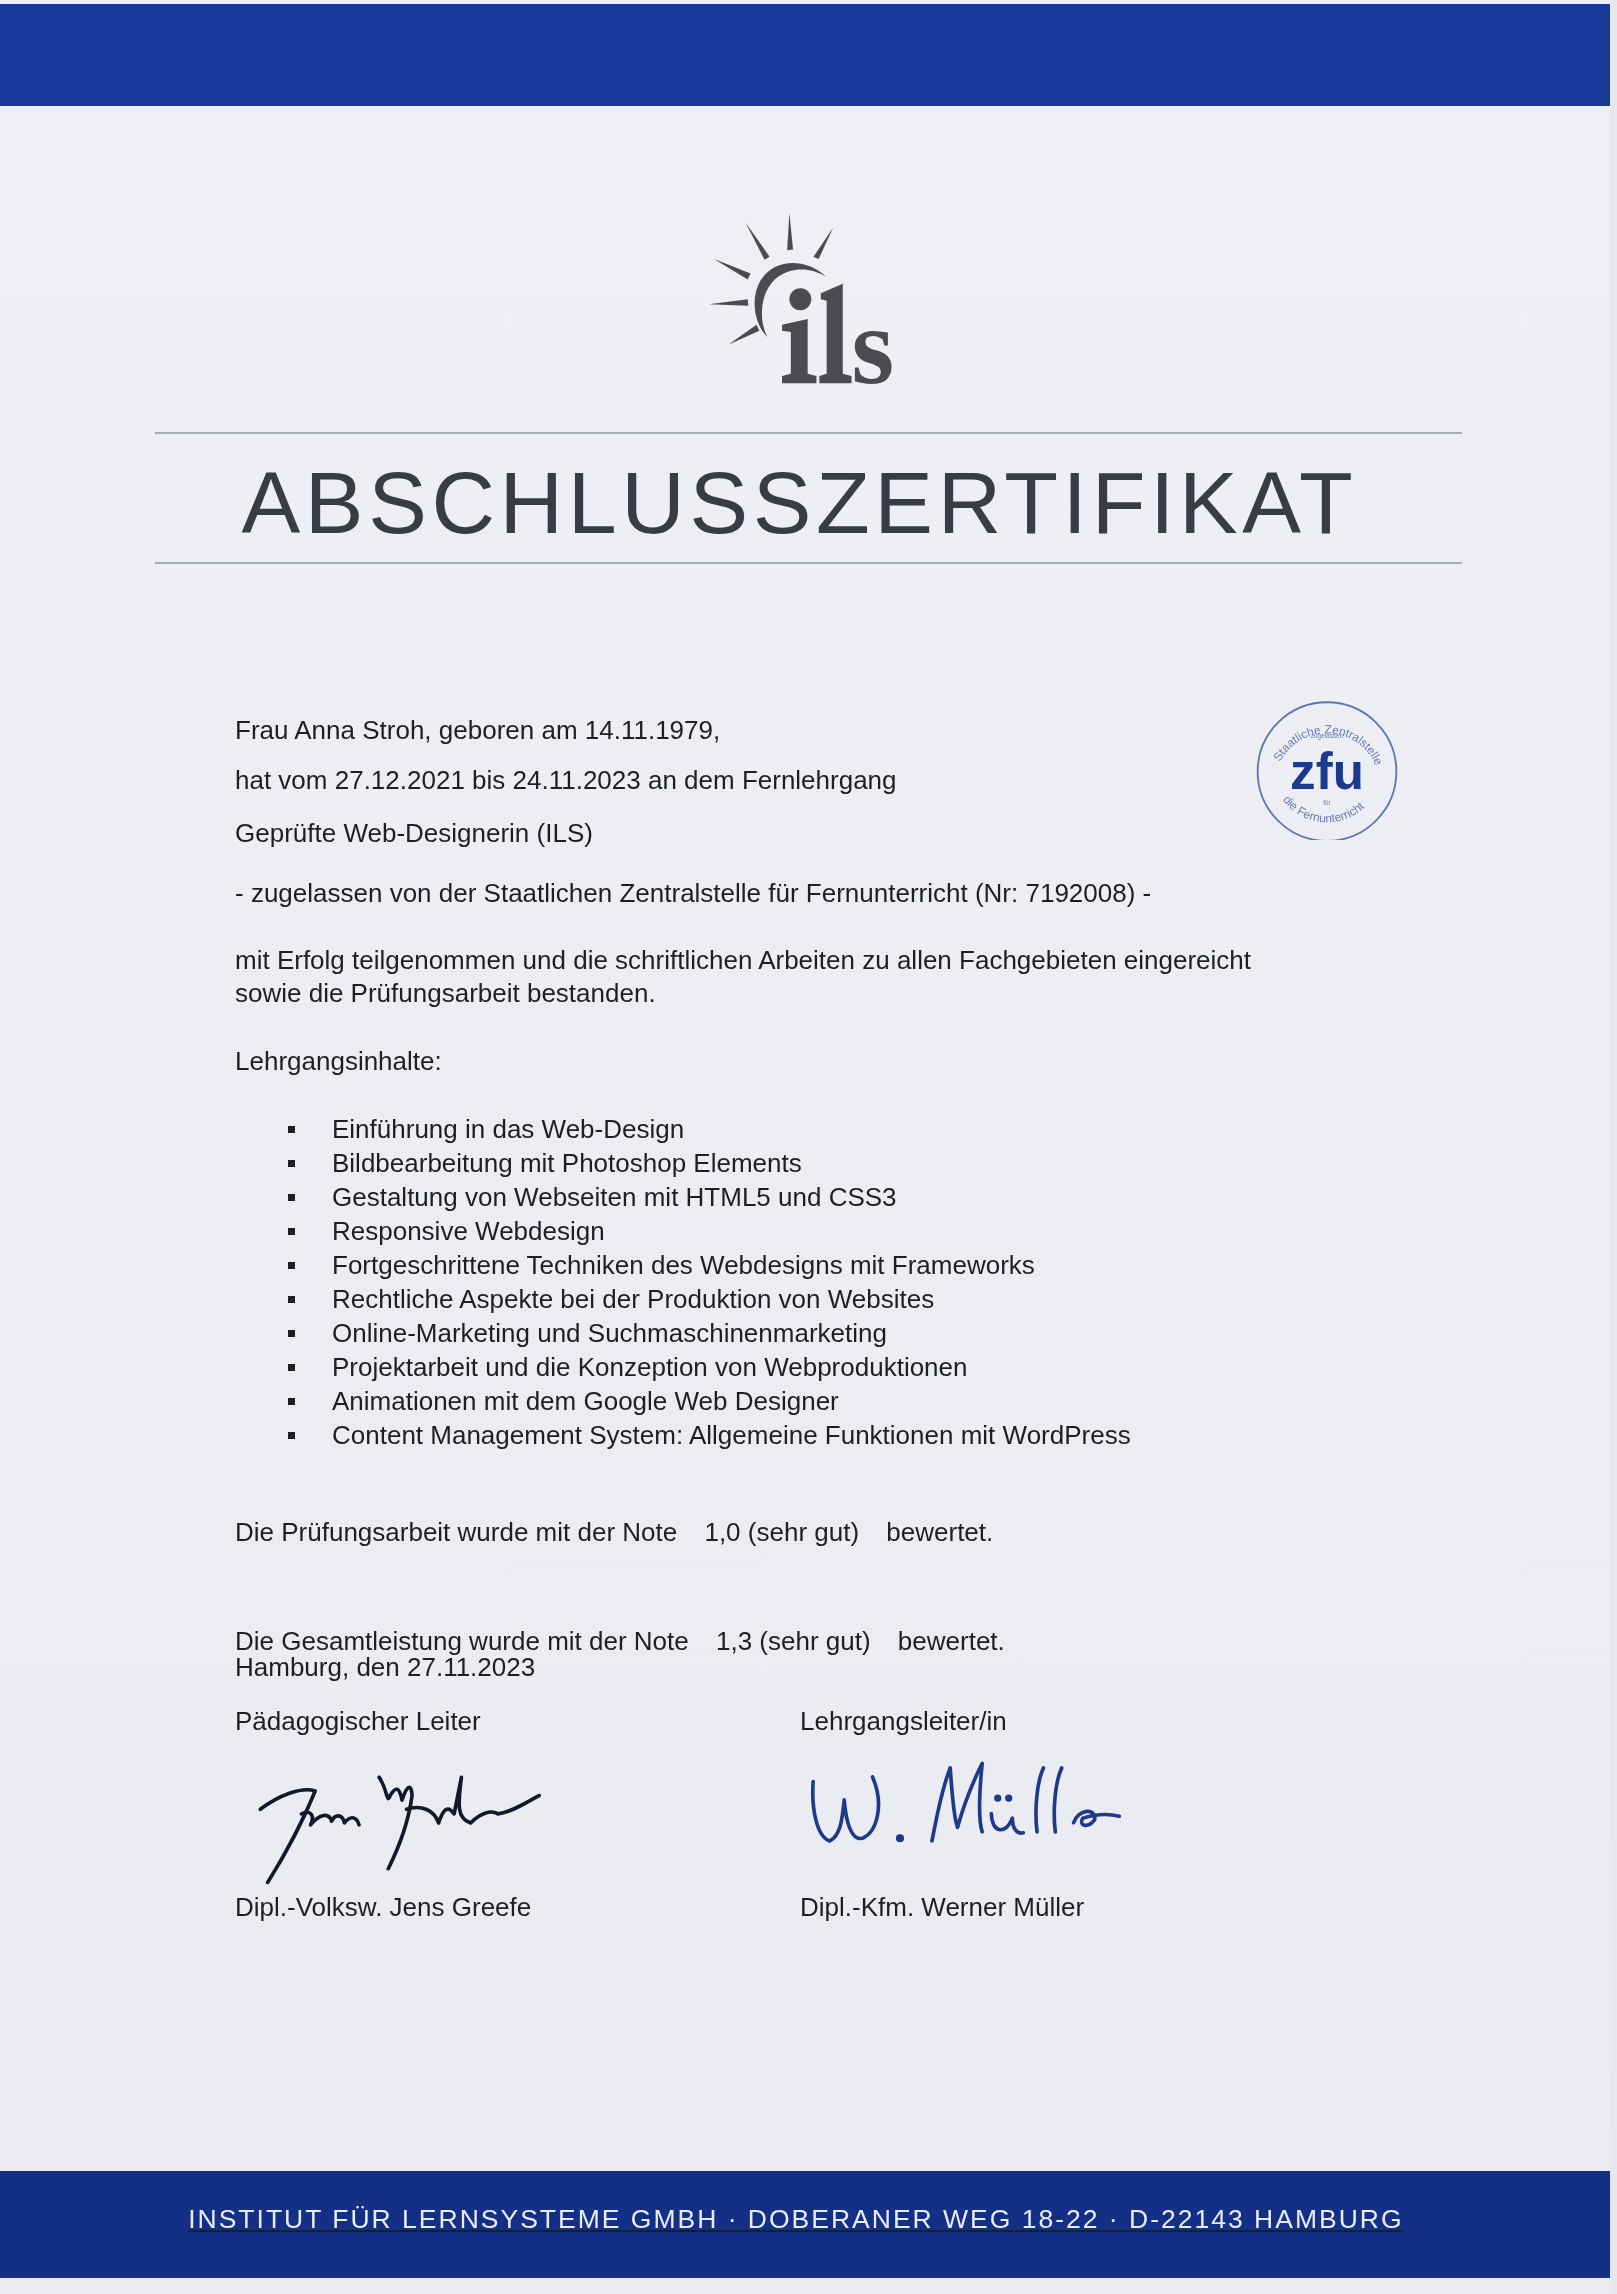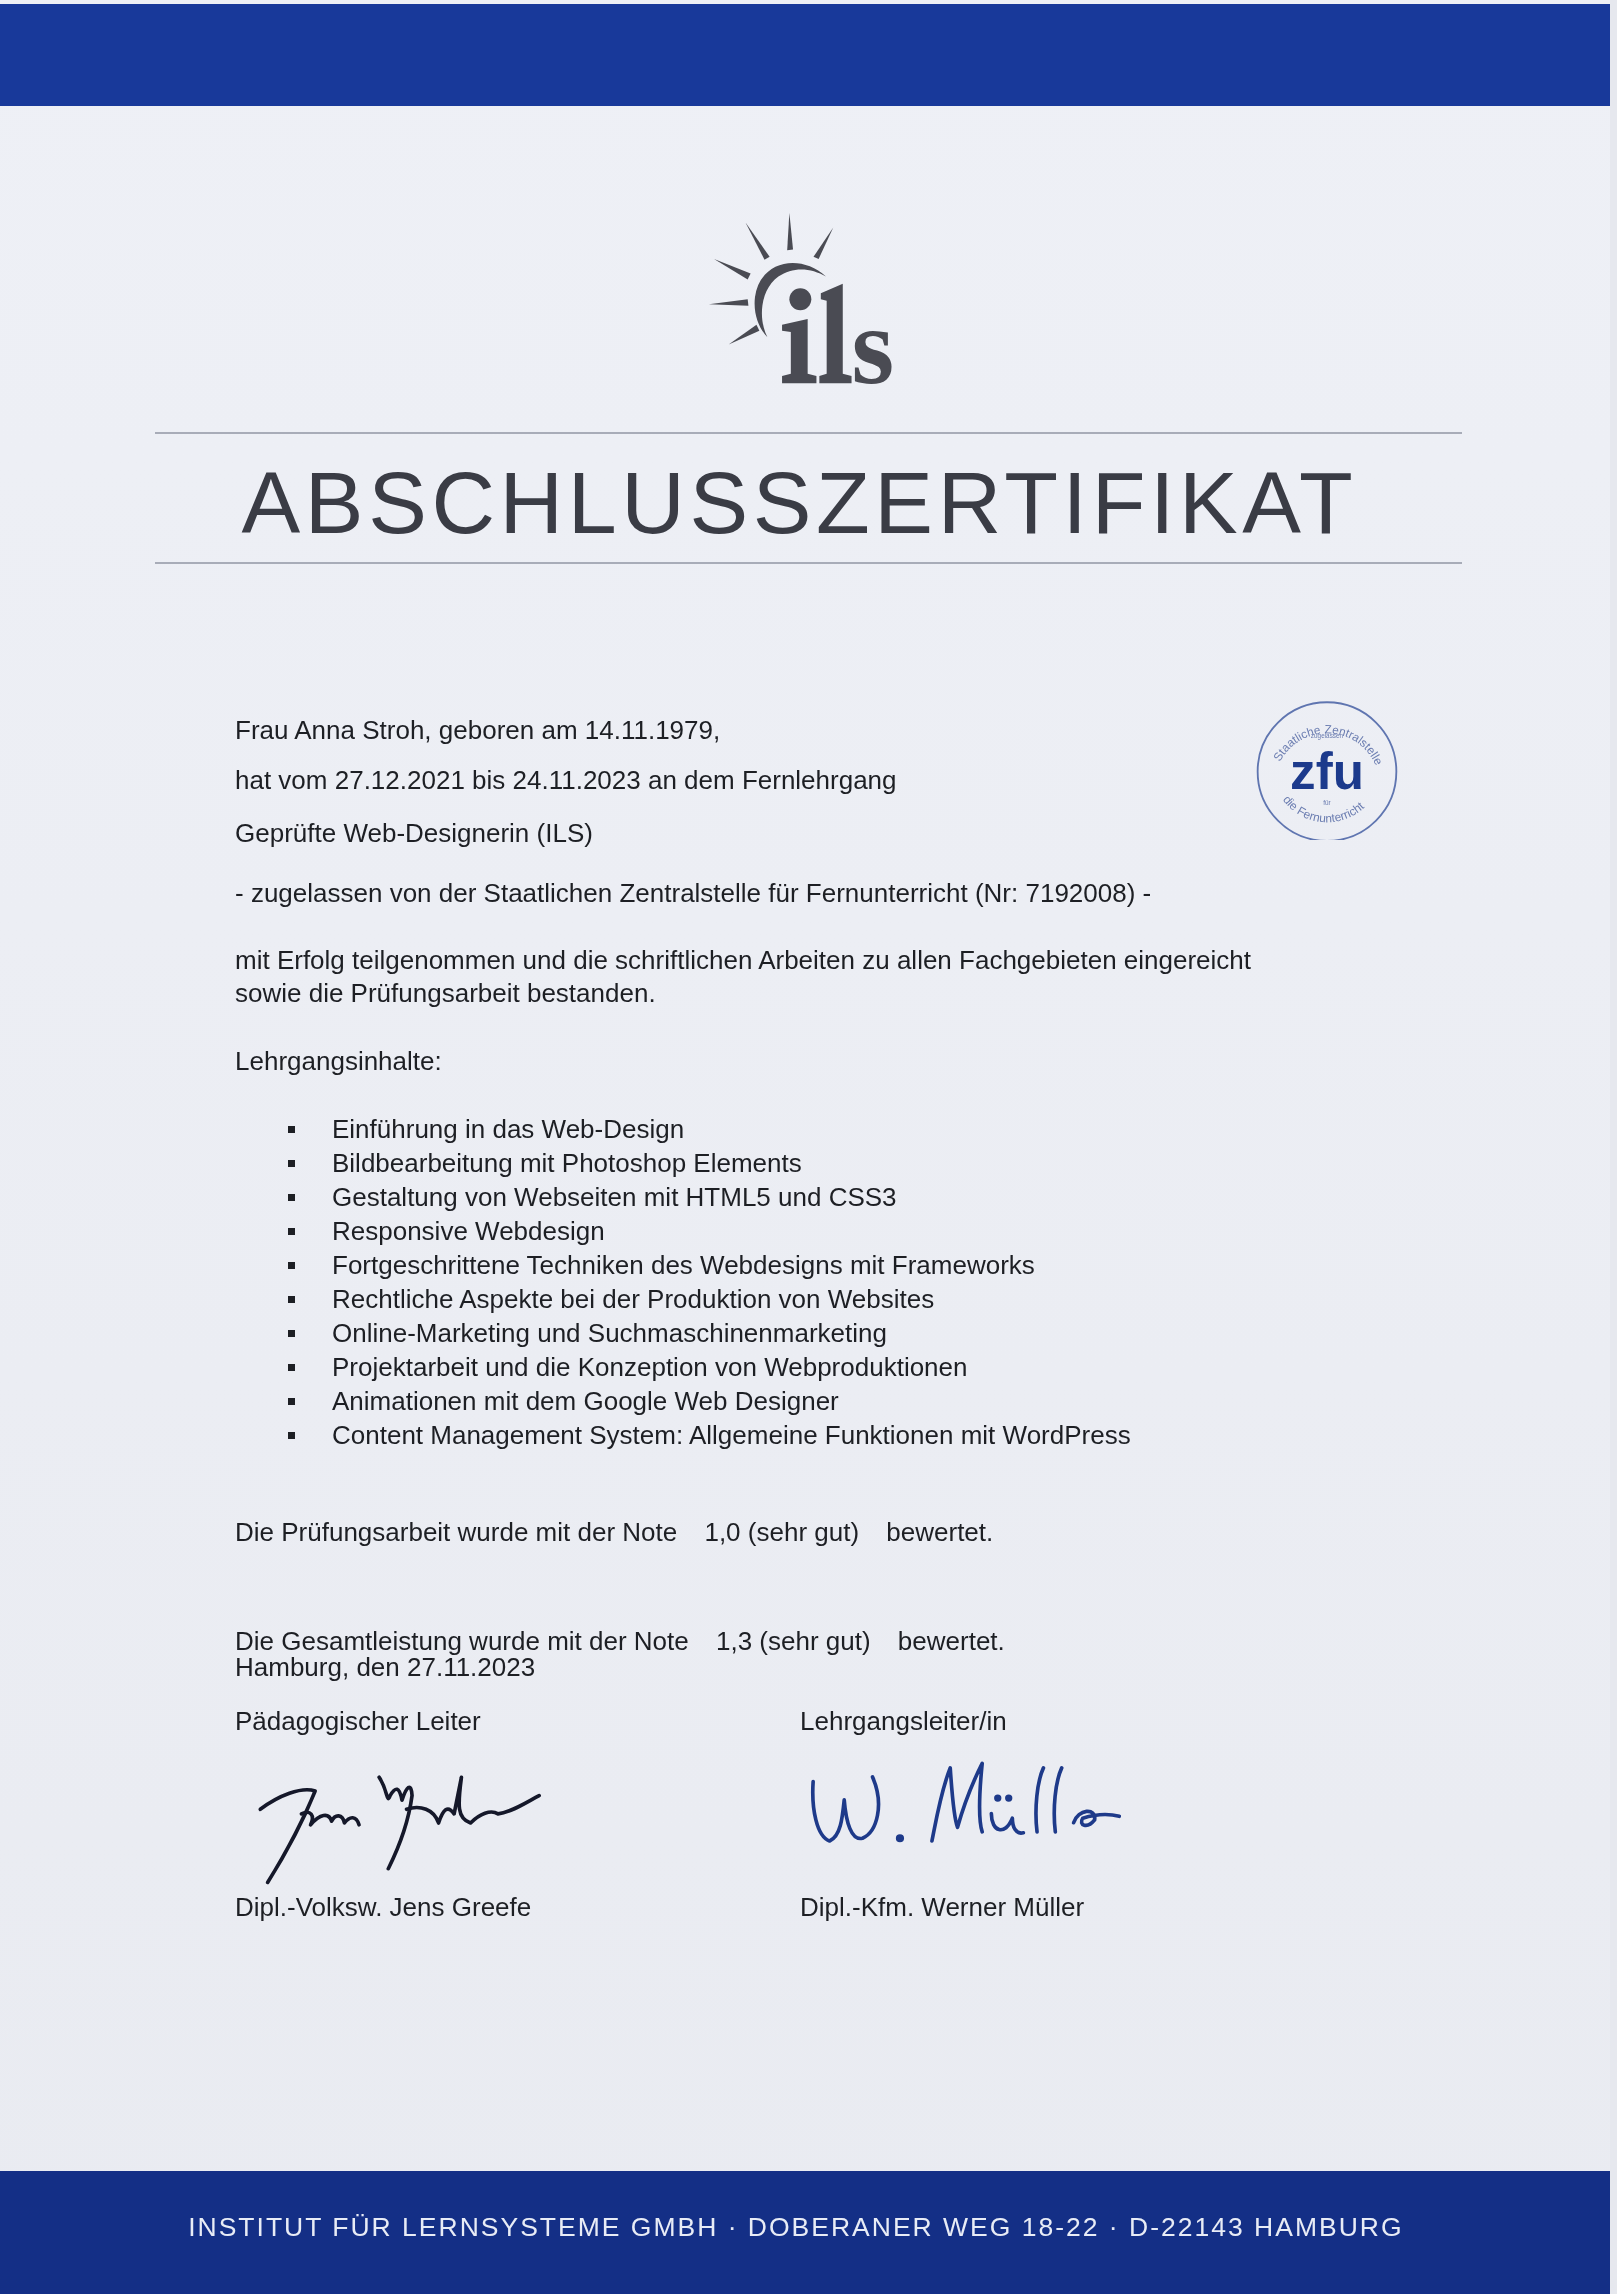--- a/index.html
+++ b/index.html
@@ -29,25 +29,26 @@
       top: 3.7px;
       width: 1610px;
       height: 102px;
       background: #18399a;
     }
     .band-bottom {
       position: absolute;
       left: 0;
       top: 2171px;
       width: 1610px;
-      height: 123px;
+      height: 107px;
       background: #142f86;
       display: flex;
       align-items: center;
       justify-content: center;
+      text-decoration: underline;
     }
     .footer-text {
       color: #e8ecf6;
       font-size: 26.5px;
       letter-spacing: 2px;
       font-weight: normal;
       margin-left: -18.3px;
       margin-top: -11px;
     }
     .logo {

